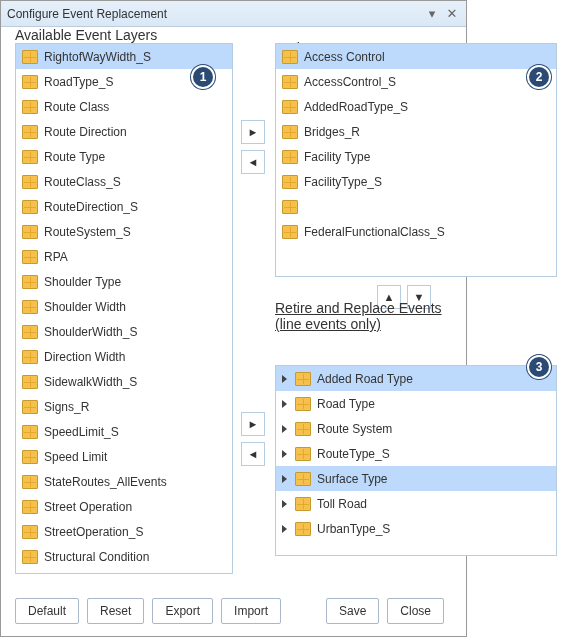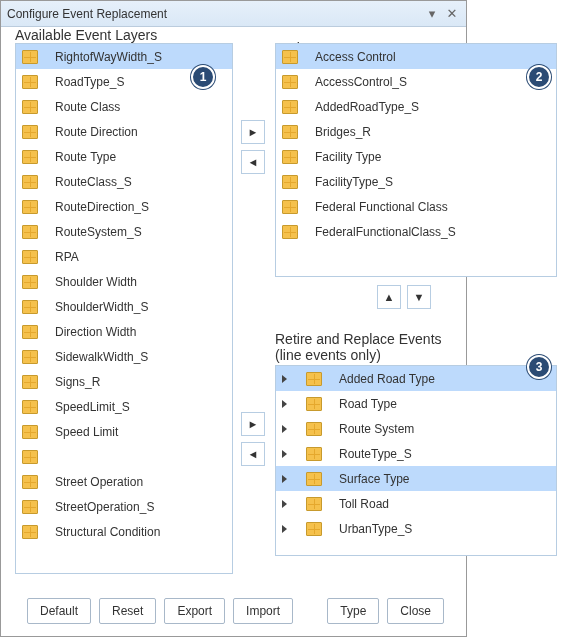--- a/index.html
+++ b/index.html
@@ -50,37 +50,37 @@
   }
   .panel {
     border: 1px solid #b7cde2;
     background: #fff;
     position: absolute;
     overflow: hidden;
   }
   .panel-available { left: 14px; top: 16px; bottom: 12px; width: 218px; padding-top: 0; }
   .label-available { position: absolute; left: 14px; top: 0; }
   .label-retire { position: absolute; left: 274px; top: 5px; margin-top: 8px; }
-  .label-retrepl { position: absolute; left: 274px; top: 304px; }
+  .label-retrepl { position: absolute; left: 274px; top: 273px; text-decoration: underline; }
 
   .panel-retire { left: 274px; top: 16px; width: 282px; height: 234px; text-decoration: underline; }
   .panel-retrepl { left: 274px; top: 306px; width: 282px; bottom: 30px; margin-top: 32px; }
 
   .scroll {
     position: absolute;
     left: 0; top: 0; bottom: 0; right: 0;
     overflow-y: scroll;
     overflow-x: hidden;
   }
   .list-row, .tree-row {
     height: 25px;
     display: flex;
     align-items: center;
     padding: 0 6px;
-    gap: 17px;
+    gap: 6px;
     cursor: pointer;
     white-space: nowrap;
   }
   .list-row.selected, .tree-row.selected {
     background: #bddafc;
   }
   .layer-icon {
     width: 16px; height: 14px;
     background: #f5c14c;
     border: 1px solid #c79a2d;
@@ -133,21 +133,21 @@
     color: #fff;
     font-weight: bold;
     font-size: 12px;
     display: flex;
     align-items: center;
     justify-content: center;
   }
 
   .footer {
     position: absolute;
-    left: 12px; right: 0; bottom: 0;
+    left: 0; right: 0; bottom: 0;
     height: 50px;
     border-top: 0;
     padding: 10px 14px;
     display: flex;
     align-items: center;
   }
   .btn {
     height: 26px;
     background: #fff;
     border: 1px solid #a8b8c9;
@@ -211,20 +211,24 @@
           <div class="list-row">
             <span class="layer-icon"></span>
             <span>RouteSystem_S</span>
           </div>
           <div class="list-row">
             <span class="layer-icon"></span>
             <span>RPA</span>
           </div>
           <div class="list-row">
             <span class="layer-icon"></span>
+            <span>Shoulder Type</span>
+          </div>
+          <div class="list-row">
+            <span class="layer-icon"></span>
             <span>Shoulder Width</span>
           </div>
           <div class="list-row">
             <span class="layer-icon"></span>
             <span>ShoulderWidth_S</span>
           </div>
           <div class="list-row">
             <span class="layer-icon"></span>
             <span>Direction Width</span>
           </div>
@@ -239,20 +243,21 @@
           <div class="list-row">
             <span class="layer-icon"></span>
             <span>SpeedLimit_S</span>
           </div>
           <div class="list-row">
             <span class="layer-icon"></span>
             <span>Speed Limit</span>
           </div>
           <div class="list-row">
             <span class="layer-icon"></span>
+            <span>StateRoutes_AllEvents</span>
           </div>
           <div class="list-row">
             <span class="layer-icon"></span>
             <span>Street Operation</span>
           </div>
           <div class="list-row">
             <span class="layer-icon"></span>
             <span>StreetOperation_S</span>
           </div>
           <div class="list-row">
@@ -284,21 +289,20 @@
           <div class="list-row">
             <span class="layer-icon"></span>
             <span>Facility Type</span>
           </div>
           <div class="list-row">
             <span class="layer-icon"></span>
             <span>FacilityType_S</span>
           </div>
           <div class="list-row">
             <span class="layer-icon"></span>
-            <span>Federal Functional Class</span>
           </div>
           <div class="list-row">
             <span class="layer-icon"></span>
             <span>FederalFunctionalClass_S</span>
           </div>
         </div>
     </div>
 
     <div class="move-btn" style="left:240px; top:93px;">
         <span>►</span>
@@ -370,17 +374,17 @@
 
   </div>
 
   <div class="footer">
     <button class="btn">Default</button>
     <button class="btn">Reset</button>
     <span class="spacer"></span>
     <button class="btn">Export</button>
     <button class="btn">Import</button>
     <span style="width:40px;"></span>
-    <button class="btn">Type</button>
+    <button class="btn">Save</button>
     <button class="btn">Close</button>
   </div>
 
 </div>
 
 </body></html>

